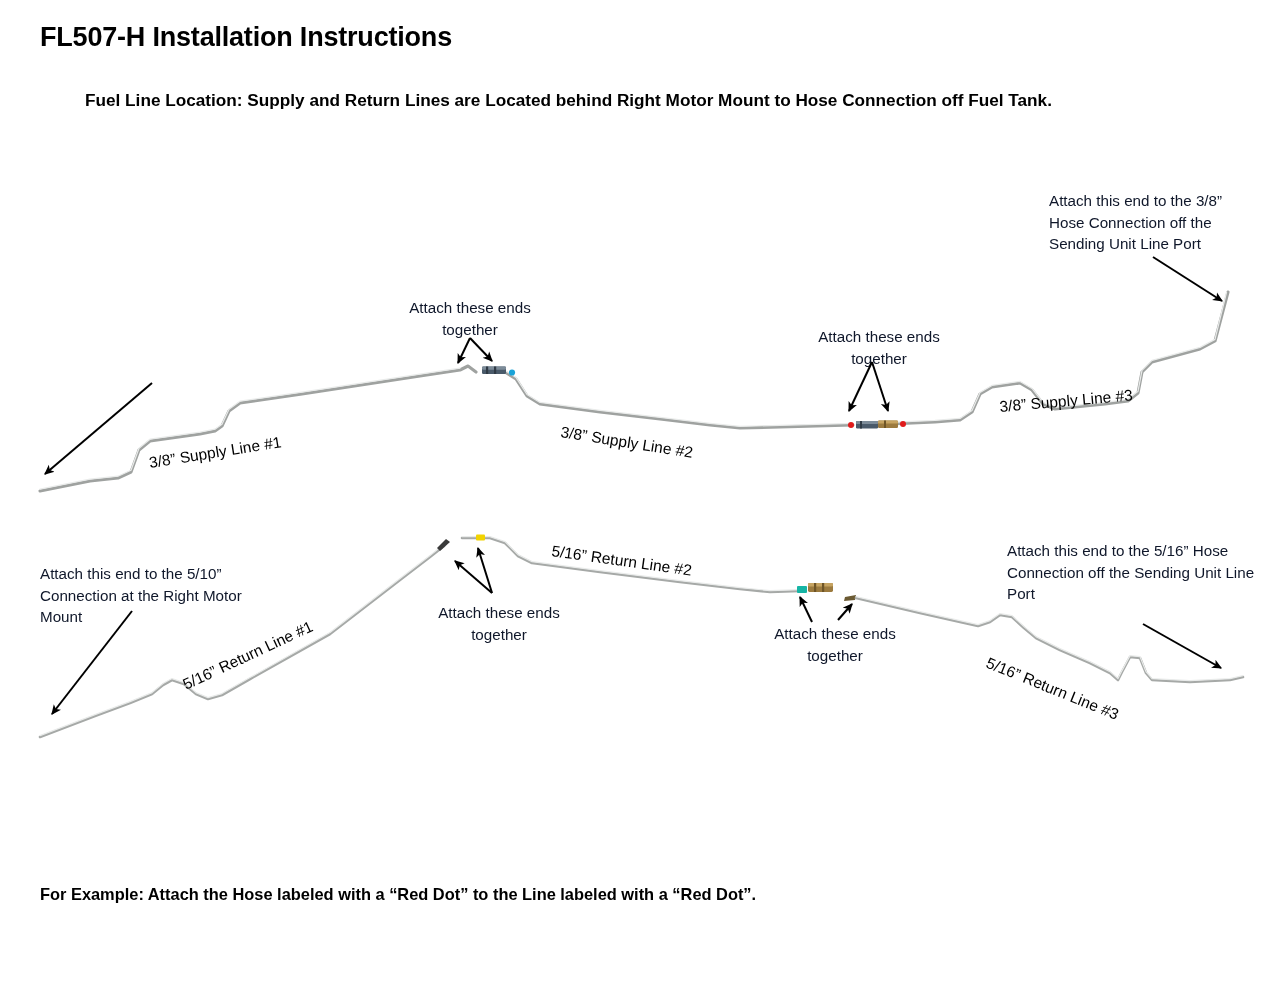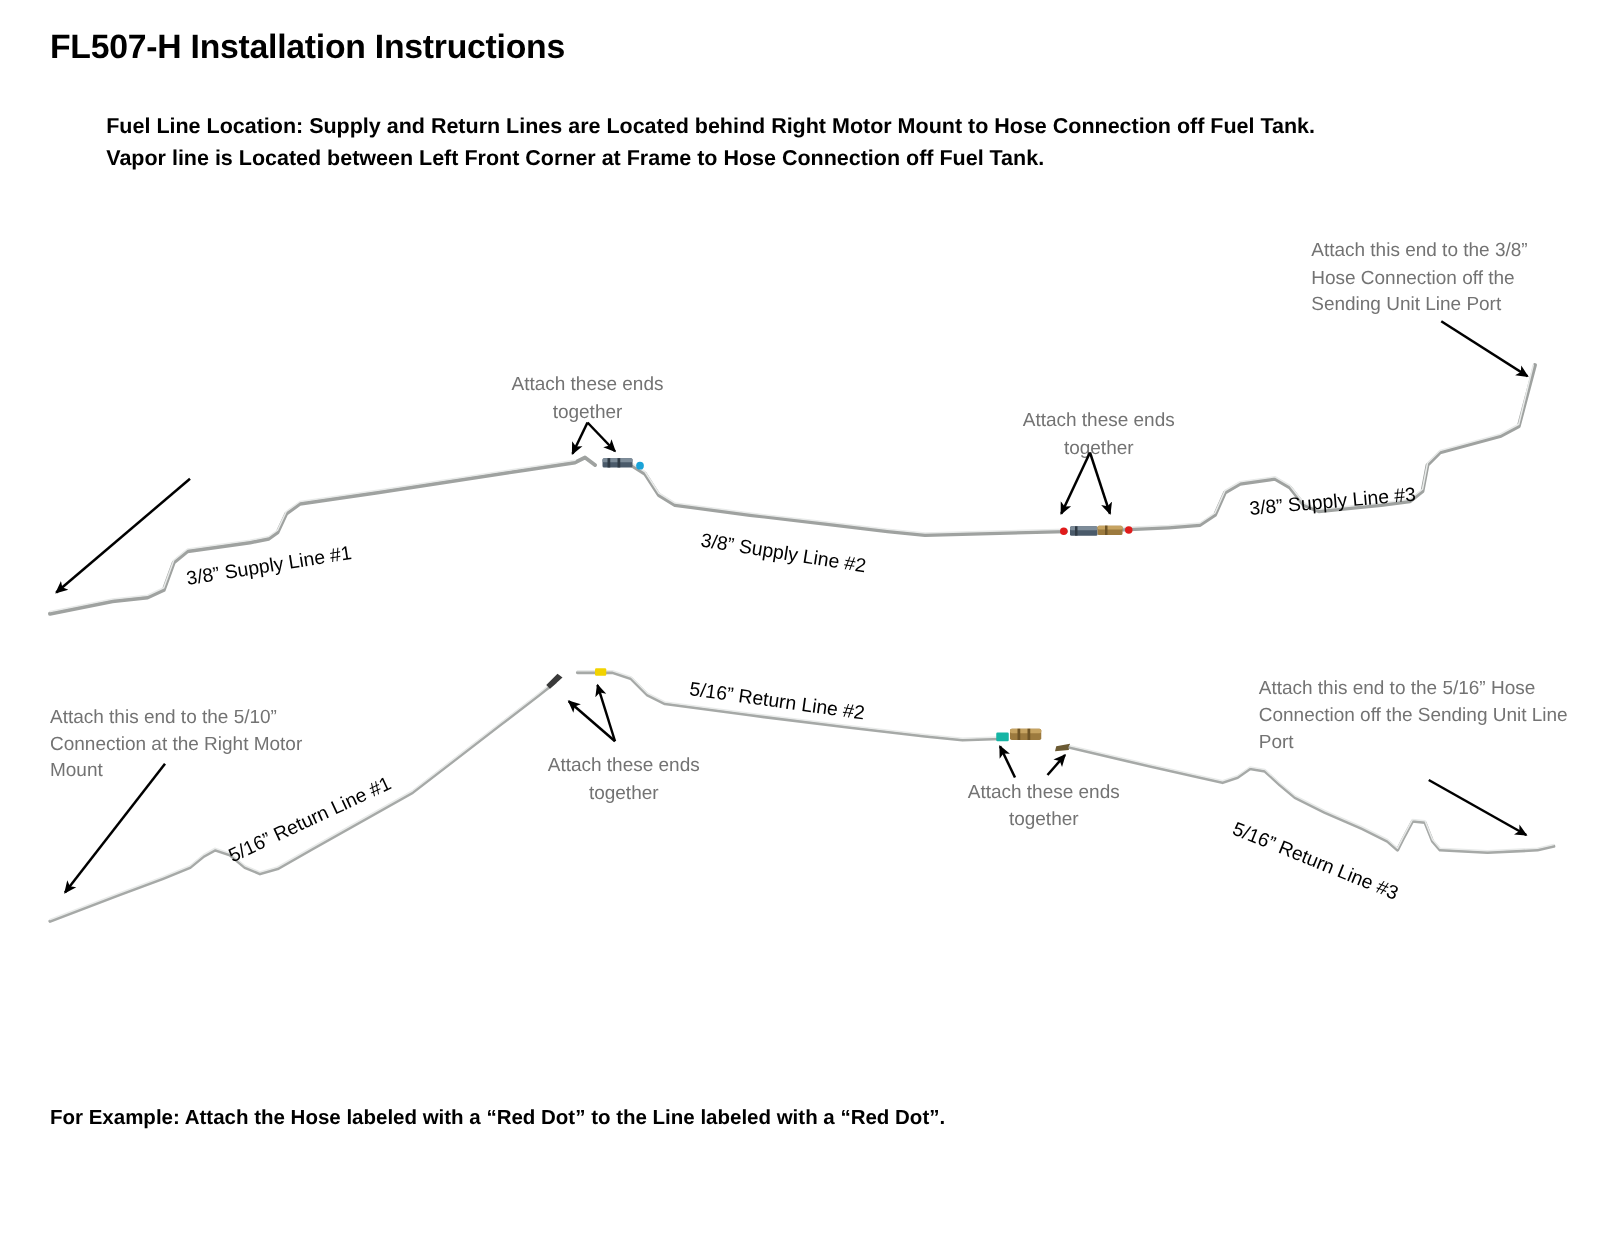--- a/index.html
+++ b/index.html
@@ -66,21 +66,21 @@
     line-height: 26px;
   }
   .footer-note .line { white-space: nowrap; }
 
   
   .callout {
     position: absolute;
     font-size: 15.2px;
     line-height: 21.5px;
     font-weight: normal;
-    color: #737373;
+    color: #0f172a;
   }
   .callout.center { text-align: center; }
 
   
   #diagram {
     position: absolute;
     left: 0;
     top: 0;
     width: 1280px;
     height: 989px;
@@ -94,21 +94,20 @@
 </style>
 </head>
 <body>
 
 <div id="page">
 
   <div class="doc-title">FL507-H Installation Instructions</div>
 
   <div class="intro-block">
     <div class="line">Fuel Line Location:  Supply and Return Lines are Located behind Right Motor Mount to Hose Connection off Fuel Tank.</div>
-    <div class="line">Vapor line is Located between Left Front Corner at Frame to Hose Connection off Fuel Tank.</div>
   </div>
 
 
 
   <div class="callout center" style="left:396px; top:297px; width:148px;">Attach these ends together</div>
 
   <div class="callout center" style="left:805px; top:326px; width:148px;">Attach these ends together</div>
 
   <div class="callout" style="left:1049px; top:190px; width:212px;">Attach this end to the 3/8” Hose Connection off the Sending Unit Line Port</div>
 

